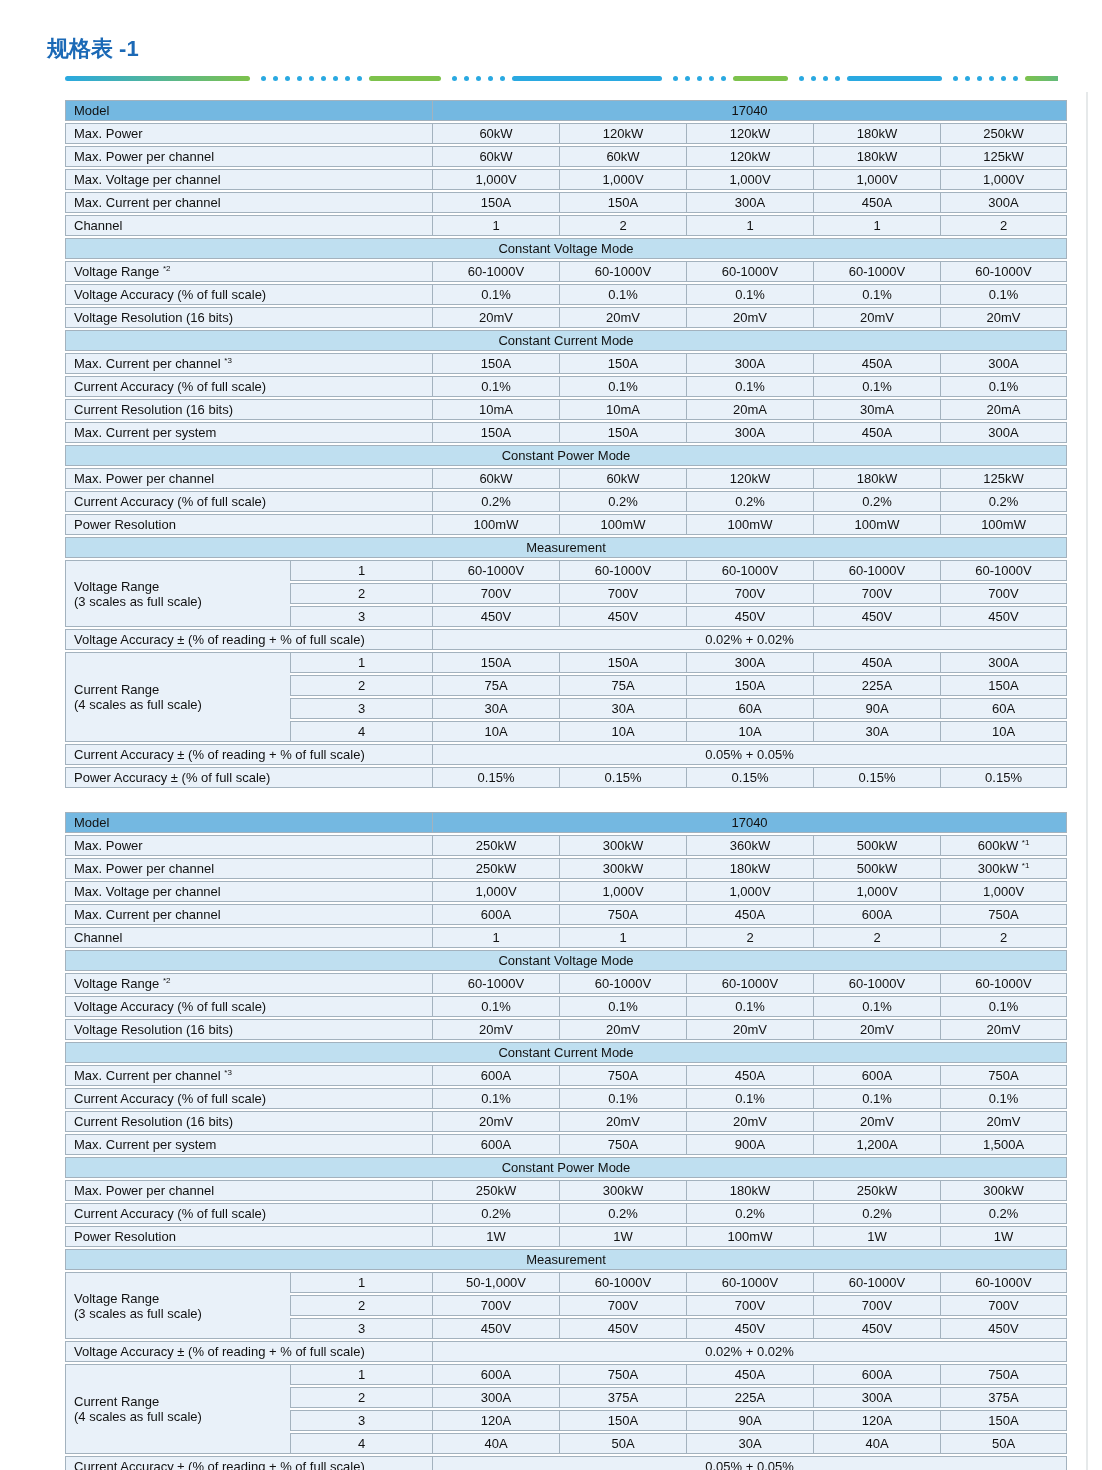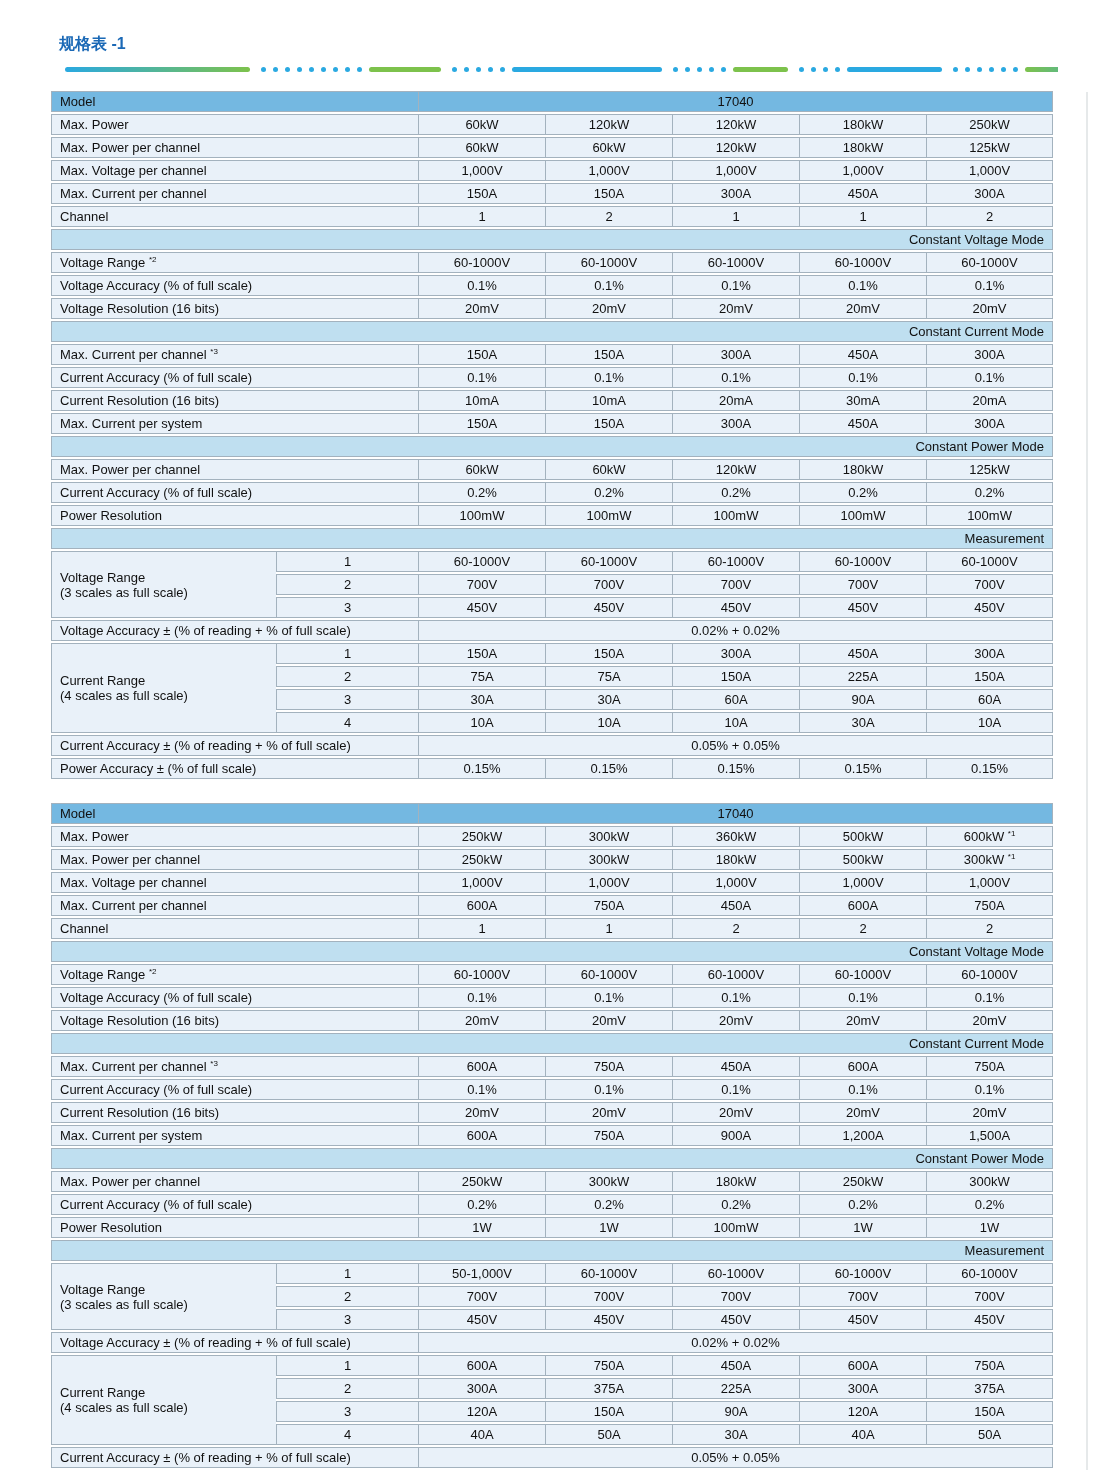--- a/index.html
+++ b/index.html
@@ -5,41 +5,41 @@
   :root{
     --title:#1b69b6; --model:#74b8e1; --section:#bfdff0; --cell:#e9f1f9;
     --border:#a3b2be; --bar-blue:#2aa9e1; --bar-green:#7dc24c;
   }
   *{box-sizing:border-box;}
   html,body{margin:0;padding:0;}
   body{width:1102px;height:1470px;background:#ffffff;
        font-family:"Liberation Sans","DejaVu Sans",sans-serif;color:#111;overflow:hidden;}
   .page{position:relative;width:1102px;height:1470px;padding:34px 0 0 47px;}
   .page-edge{position:absolute;right:14px;top:92px;bottom:0;width:2px;background:#e6e9ea;}
-  h1{font-size:16px;font-weight:700;color:var(--title);margin:0 0 11px 12px;}
+  h1{font-size:22px;font-weight:700;color:var(--title);margin:0 0 11px 0;}
   .sep{width:993px;height:6px;margin:0 0 17px 18px;display:flex;align-items:center;overflow:hidden;}
   .sep .bar{height:5px;border-radius:3px;flex:0 0 auto;margin-right:11px;}
   .sep .bar.bg{background:linear-gradient(90deg,var(--bar-blue),var(--bar-green));}
   .sep .bar.gb{background:linear-gradient(90deg,var(--bar-green),var(--bar-blue));}
   .sep .bar.b{background:var(--bar-blue);}
   .sep .bar.g{background:var(--bar-green);}
   .sep .dot{width:5px;height:5px;border-radius:50%;background:var(--bar-blue);flex:0 0 auto;margin-right:7px;}
   table{border-collapse:separate;border-spacing:0 2px;table-layout:fixed;
-        width:1002px;margin-left:4px;}
+        width:1002px;margin-left:18px;}
   table.second{margin-top:20px;}
   td{border-top:1px solid var(--border);border-bottom:1px solid var(--border);
      border-left:1px solid var(--border);
      font-size:13px;line-height:15px;height:21px;padding:1px 8px;
      overflow:hidden;white-space:nowrap;}
   td:last-child{border-right:1px solid var(--border);}
   td.label{background:var(--cell);text-align:left;}
   td.idx{background:var(--cell);text-align:center;}
   td.val{background:var(--cell);text-align:center;}
   td.model{background:var(--model);}
-  td.section{background:var(--section);text-align:right;}
+  td.section{background:var(--section);text-align:center;}
   td.group{vertical-align:middle;}
   sup{font-size:8px;line-height:0;}
 </style>
 </head>
 <body>
 
 <div class="page">
   <h1>规格表 -1</h1>
   <div class="sep" id="sep">
       <span class="bar bg" style="width: 185px;"></span>

